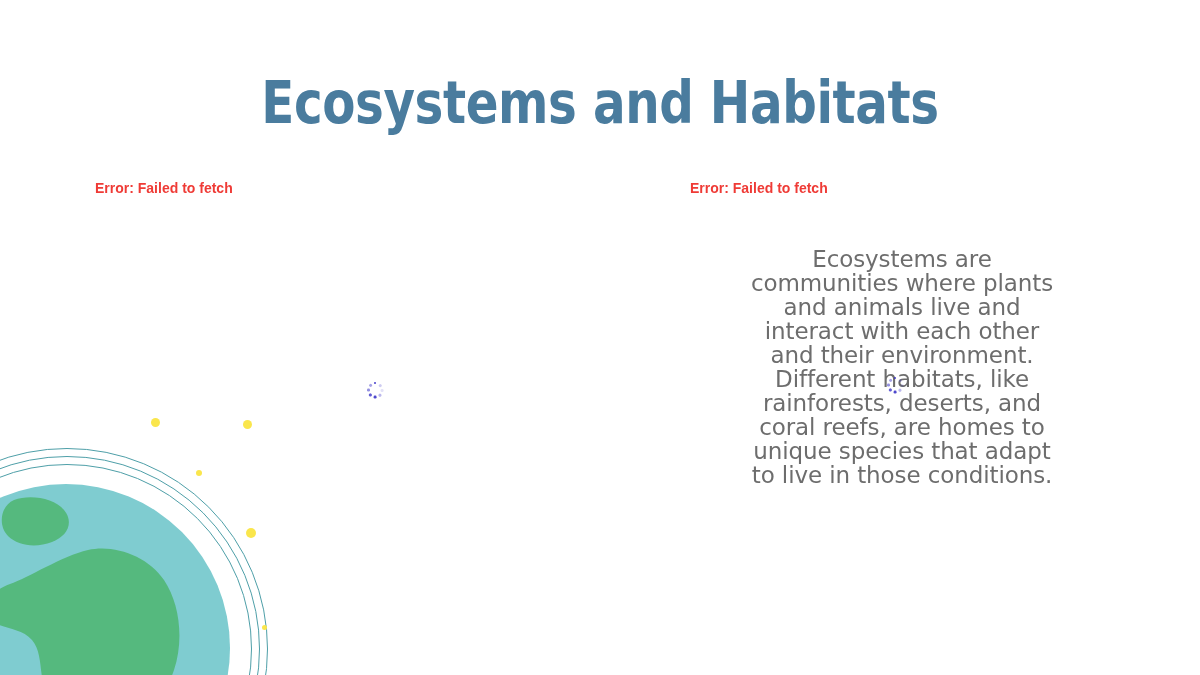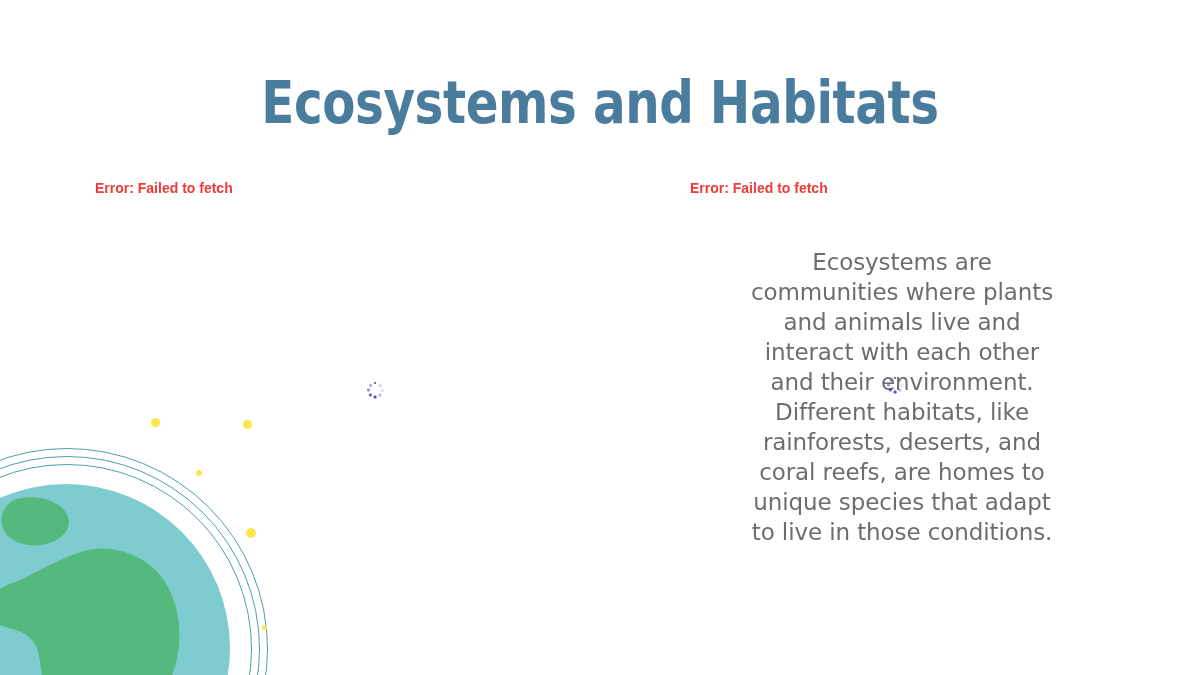--- a/index.html
+++ b/index.html
@@ -56,21 +56,21 @@
 
   
   .body-col {
     position: absolute;
     left: 750px;
     top: 247px;
     width: 304px;
     text-align: center;
     font-family: "DejaVu Sans", sans-serif;
     font-size: 23px;
-    line-height: 30px;
+    line-height: 24px;
     color: #6d6d6d;
     letter-spacing: -0.1px;
   }
 
   
   .spinner {
     position: absolute;
     width: 18px;
     height: 18px;
   }

